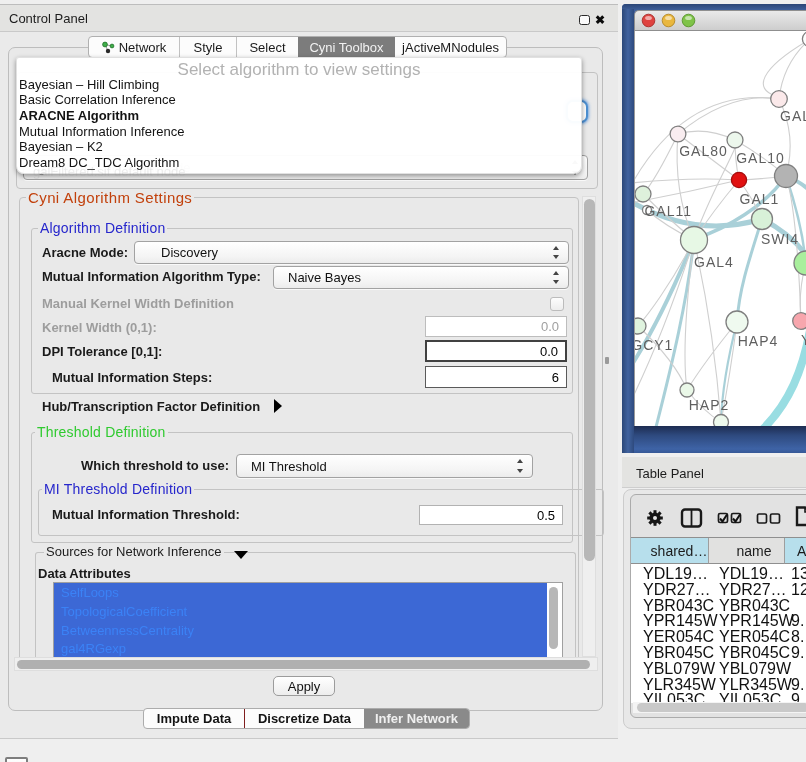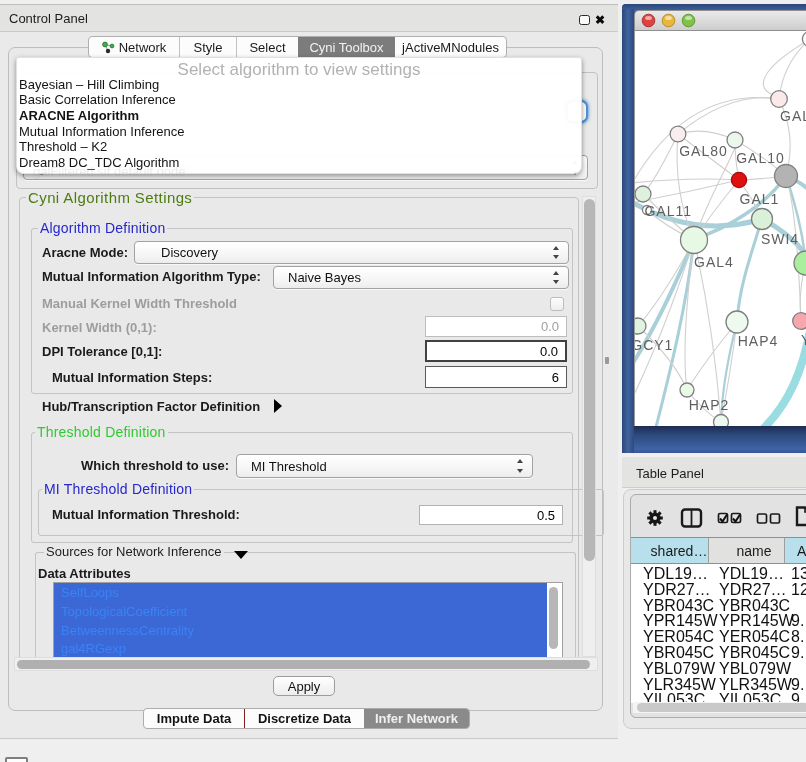--- a/index.html
+++ b/index.html
@@ -53,37 +53,37 @@
 </div>
 
 <div class="abs" style="left:16px;top:72px;width:580px;height:115px;border:1px solid #c2c2c2;border-radius:4px;"></div>
 <div class="abs" style="left:566px;top:100px;width:22px;height:23px;background:#fdfdfd;border:2.5px solid #4c8fd0;border-radius:7px;box-shadow:0 0 3px 1px rgba(90,150,220,.8);box-sizing:border-box;"></div>
 <div class="combo" style="left:23px;top:155px;width:563px;height:23px;">
   <div class="ct" style="color:#9b9b9b;">galFiltered.sif default node</div>
   <div class="step"></div>
 </div>
 
 <div class="tb" style="left:19px;top:197px;width:558px;height:462px;border-radius:4px;">
-  <span style="left:6px;color:#4d7c0f;font-size:15px;letter-spacing:0.4px;">Cyni Algorithm Settings</span>
+  <span style="left:6px;color:#c2410c;font-size:15px;letter-spacing:0.4px;">Cyni Algorithm Settings</span>
 </div>
 
 <div class="tb" style="left:31px;top:228px;width:540px;height:164px;">
   <span style="left:6px;color:#2626cc;">Algorithm Definition</span>
 </div>
 <div class="lbl b" style="left:42px;top:245px;">Aracne Mode:</div>
 <div class="combo" style="left:134px;top:241px;width:433px;height:21px;">
   <div class="ct" style="left:26px;">Discovery</div>
     <div class="step"></div>
 </div>
 <div class="lbl b" style="left:42px;top:269px;">Mutual Information Algorithm Type:</div>
 <div class="combo" style="left:273px;top:266px;width:294px;height:21px;">
   <div class="ct">Naive Bayes</div>
     <div class="step"></div>
 </div>
-<div class="lbl b dis" style="left:42px;top:296px;">Manual Kernel Width Threshold</div>
+<div class="lbl b dis" style="left:42px;top:296px;">Manual Kernel Width Definition</div>
 <div class="abs" style="left:550px;top:297px;width:12px;height:12px;border:1px solid #bcbcbc;border-radius:3px;background:linear-gradient(#fdfdfd,#ededed);"></div>
 <div class="lbl b dis" style="left:42px;top:320px;">Kernel Width (0,1):</div>
 <div class="field" style="left:425px;top:316px;width:142px;height:21px;color:#a0a0a0;border-color:#bdbdbd;">0.0</div>
 <div class="lbl b" style="left:42px;top:344px;">DPI Tolerance [0,1]:</div>
 <div class="field" style="left:425px;top:340px;width:142px;height:22px;border:2px solid #414141;">0.0</div>
 <div class="lbl b" style="left:42px;top:370px;padding-left:10px;">Mutual Information Steps:</div>
 <div class="field" style="left:425px;top:366px;width:142px;height:22px;border:1.5px solid #5a5a5a;">6</div>
 
 <div class="lbl b" style="left:42px;top:399px;">Hub/Transcription Factor Definition</div>
 <div class="abs" style="left:274px;top:399px;width:0;height:0;border-top:7.5px solid transparent;border-bottom:7.5px solid transparent;border-left:8px solid #000;"></div>
@@ -130,21 +130,21 @@
 </div>
 
 <div class="abs" style="left:5px;top:757px;width:19px;height:12px;border:2px solid #7e7e7e;border-radius:2px;background:linear-gradient(#ffffff,#f0f0f0);"></div>
 
 <div class="abs" style="left:16px;top:57px;width:564px;height:115px;background:rgba(255,255,255,0.97);border-radius:3px 3px 8px 8px;box-shadow:0 2px 5px rgba(0,0,0,0.4);border:1px solid rgba(170,170,170,0.35);">
   <div style="position:absolute;left:0;right:0;top:2px;text-align:center;font-size:17px;color:#b2b2b2;">Select algorithm to view settings</div>
   <div class="pi" style="top:18.5px;">Bayesian – Hill Climbing</div>
   <div class="pi" style="top:34.2px;">Basic Correlation Inference</div>
   <div class="pi b" style="top:49.9px;">ARACNE Algorithm</div>
   <div class="pi" style="top:65.6px;">Mutual Information Inference</div>
-  <div class="pi" style="top:81.3px;">Threshold – K2</div>
+  <div class="pi" style="top:81.3px;">Bayesian – K2</div>
   <div class="pi" style="top:97px;">Dream8 DC_TDC Algorithm</div>
   <div style="position:absolute;left:16px;top:106px;font-size:13px;color:rgba(140,140,140,0.16);white-space:nowrap;">galFiltered.sif default node</div>
 </div>
 
 <div class="abs" style="left:605px;top:357px;width:4px;height:7px;background:#9a9a9a;border-radius:1px;"></div>
 
 <div class="abs" style="left:622px;top:4px;width:184px;height:449px;background:#3d5c9e;border-top-left-radius:4px;"></div>
 <div class="abs" style="left:622px;top:4px;width:184px;height:7px;background:linear-gradient(#2b4677,#40629f);border-top-left-radius:4px;"></div>
 <div class="abs" style="left:622px;top:9px;width:12px;height:444px;background:linear-gradient(90deg,#2c4878,#41639f 50%,#2e4a7e);"></div>
 <div class="abs" style="left:634px;top:426px;width:172px;height:27px;background:linear-gradient(#1d2c51,#2e4a7f 35%,#3e63a6 85%,#365896);"></div>

